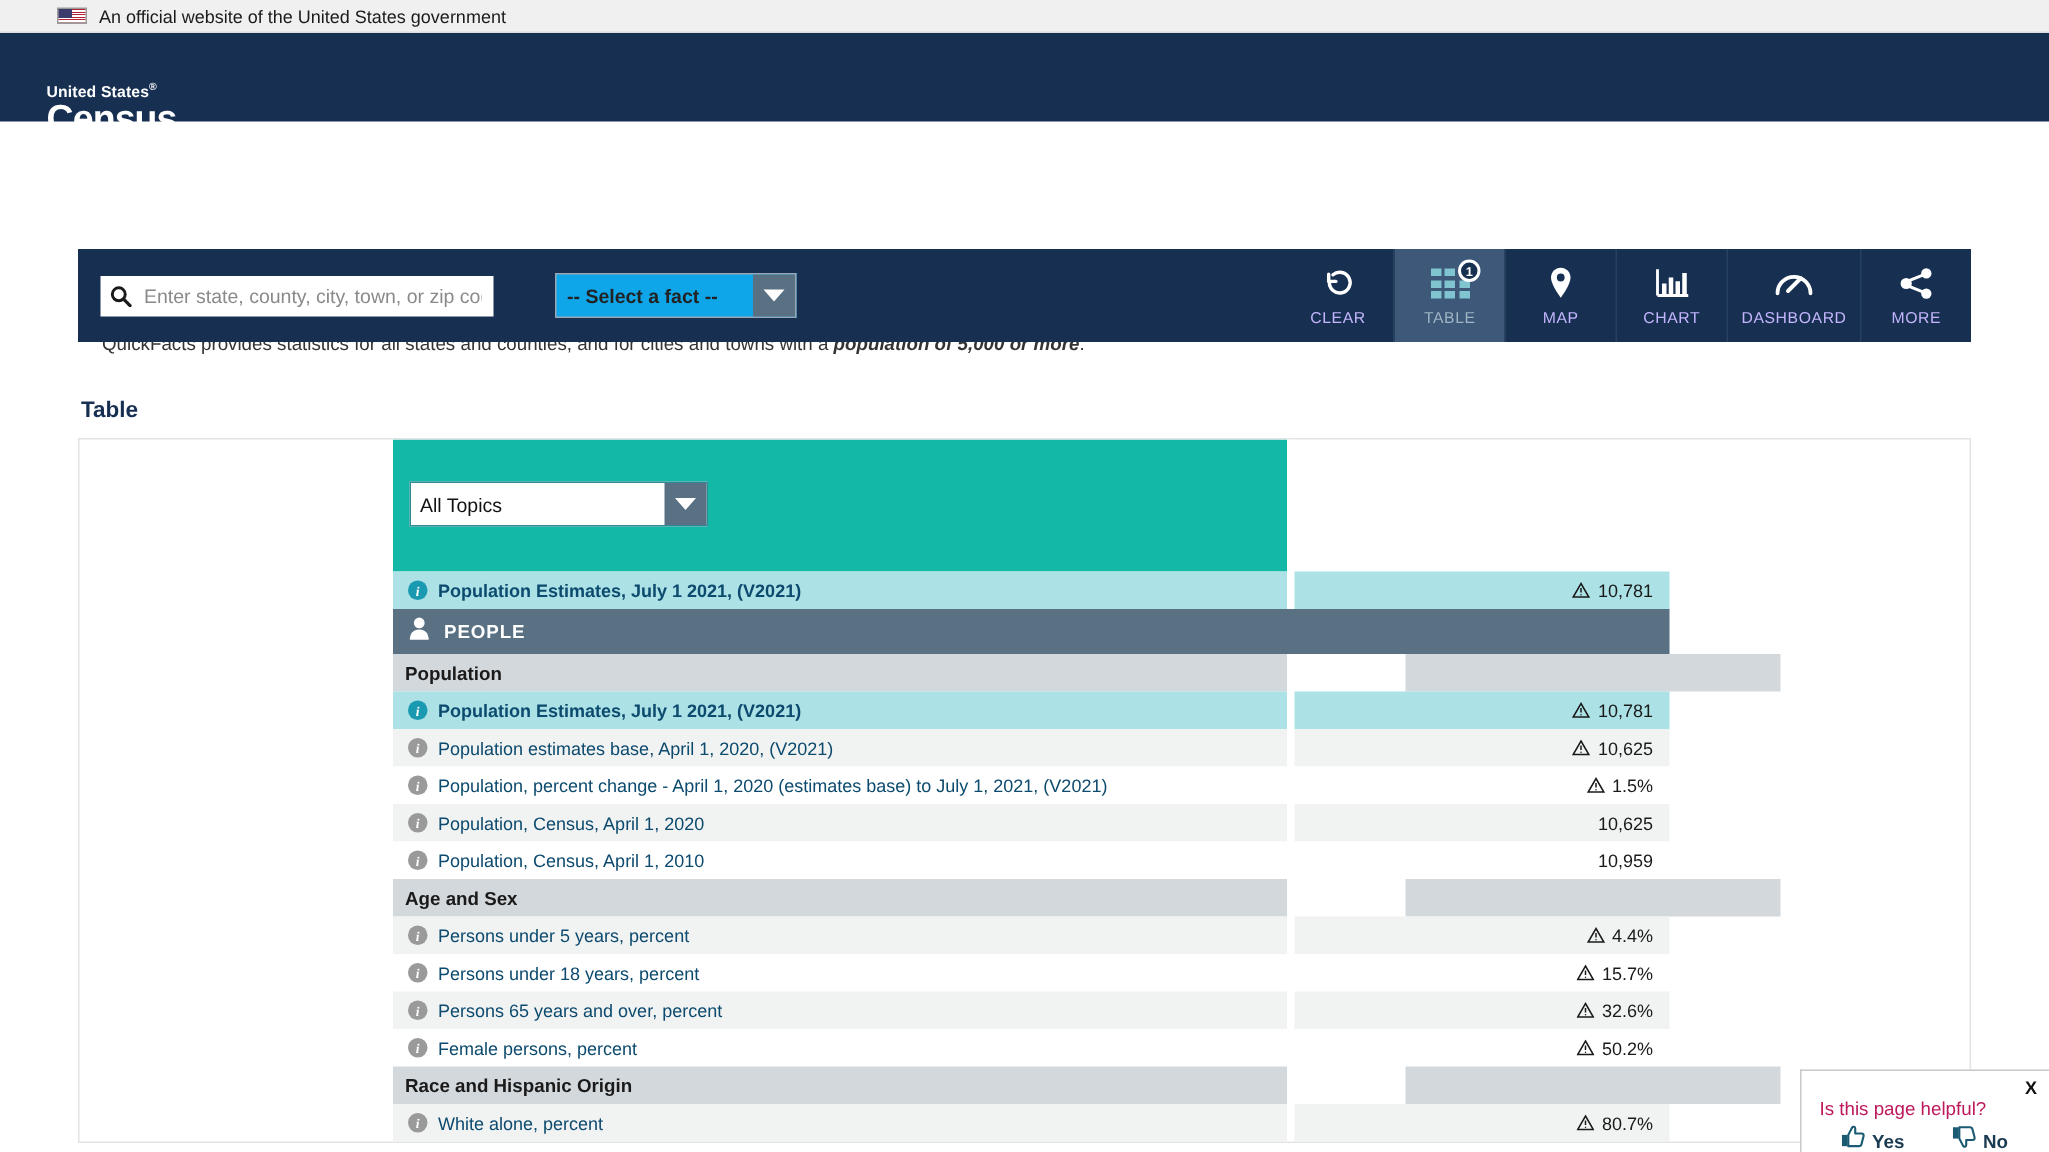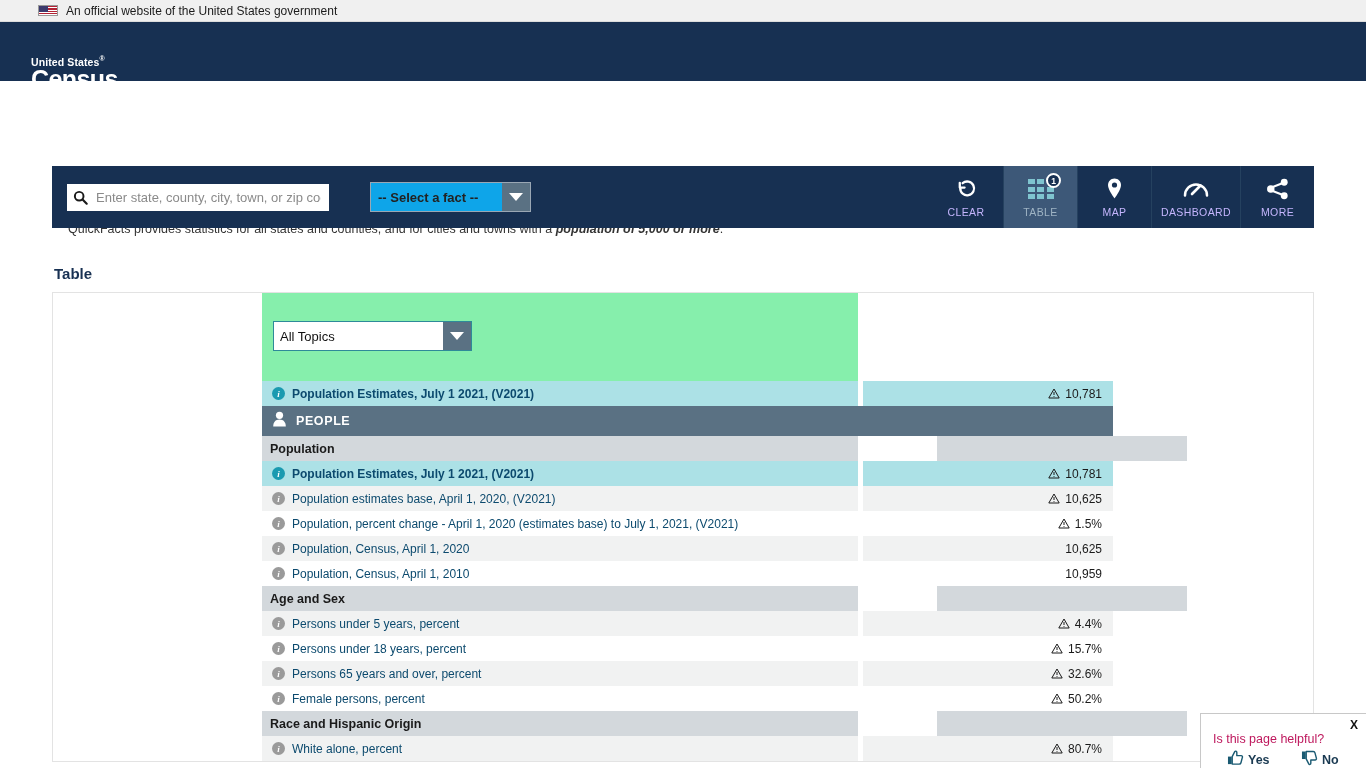--- a/index.html
+++ b/index.html
@@ -244,21 +244,21 @@
     left: 209px; top: 0;
     width: 851px;
   }
   .trow { display: flex; width: 851px; }
   .c-label { width: 596px; flex: 0 0 596px; position: relative; }
   .c-gap   { width: 5px;  flex: 0 0 5px; background: #fff; }
   .c-value { width: 250px; flex: 0 0 250px; text-align: right; }
 
   
   .hdr-row { height: 88px; }
-  .hdr-row .c-label { background: #86efac; }
+  .hdr-row .c-label { background: #14b8a6; }
   .hdr-row .c-value { background: #e7f4f6; text-align: left; position: relative; }
   .topic-select {
     position: absolute;
     left: 11px; top: 28px;
     width: 199px; height: 30px;
     background: #fff;
     border: 1px solid #2e8a99;
     display: flex; align-items: center;
   }
   .topic-select .lbl {
@@ -427,20 +427,33 @@
     <div class="tb-btn">
       <span class="ico">
         <svg width="21" height="24" viewBox="0 0 20 24">
             <path d="M10 1.5c-3.6 0-6.5 2.9-6.5 6.5 0 4.9 6.5 13.5 6.5 13.5s6.5-8.6 6.5-13.5c0-3.6-2.9-6.5-6.5-6.5z" fill="#fff"></path>
             <circle cx="10" cy="8" r="2.6" fill="#173052"></circle>
           </svg>
       </span>
       <span class="lab">MAP</span>
     </div>
 
+    <div class="tb-btn">
+      <span class="ico">
+        <svg width="24" height="22" viewBox="0 0 24 22">
+            <line x1="2" y1="1.5" x2="2" y2="19" stroke="#fff" stroke-width="1.9"></line>
+            <line x1="2" y1="19" x2="22.5" y2="19" stroke="#fff" stroke-width="1.9"></line>
+            <rect x="5" y="11" width="3" height="7" fill="#fff"></rect>
+            <rect x="9.5" y="7" width="3" height="11" fill="#fff"></rect>
+            <rect x="14" y="9.5" width="3" height="8.5" fill="#fff"></rect>
+            <rect x="18.5" y="4" width="3" height="14" fill="#fff"></rect>
+          </svg>
+      </span>
+      <span class="lab">CHART</span>
+    </div>
 
     <div class="tb-btn wide">
       <span class="ico">
         <svg width="26" height="22" viewBox="0 0 26 22">
             <path d="M2 17.5 A11 11 0 0 1 24 17.5" fill="none" stroke="#fff" stroke-width="2.5" stroke-linecap="round"></path>
             <path d="M9 16 L17.5 7.5" stroke="#fff" stroke-width="2.6" stroke-linecap="round"></path>
           </svg>
       </span>
       <span class="lab">DASHBOARD</span>
     </div>

